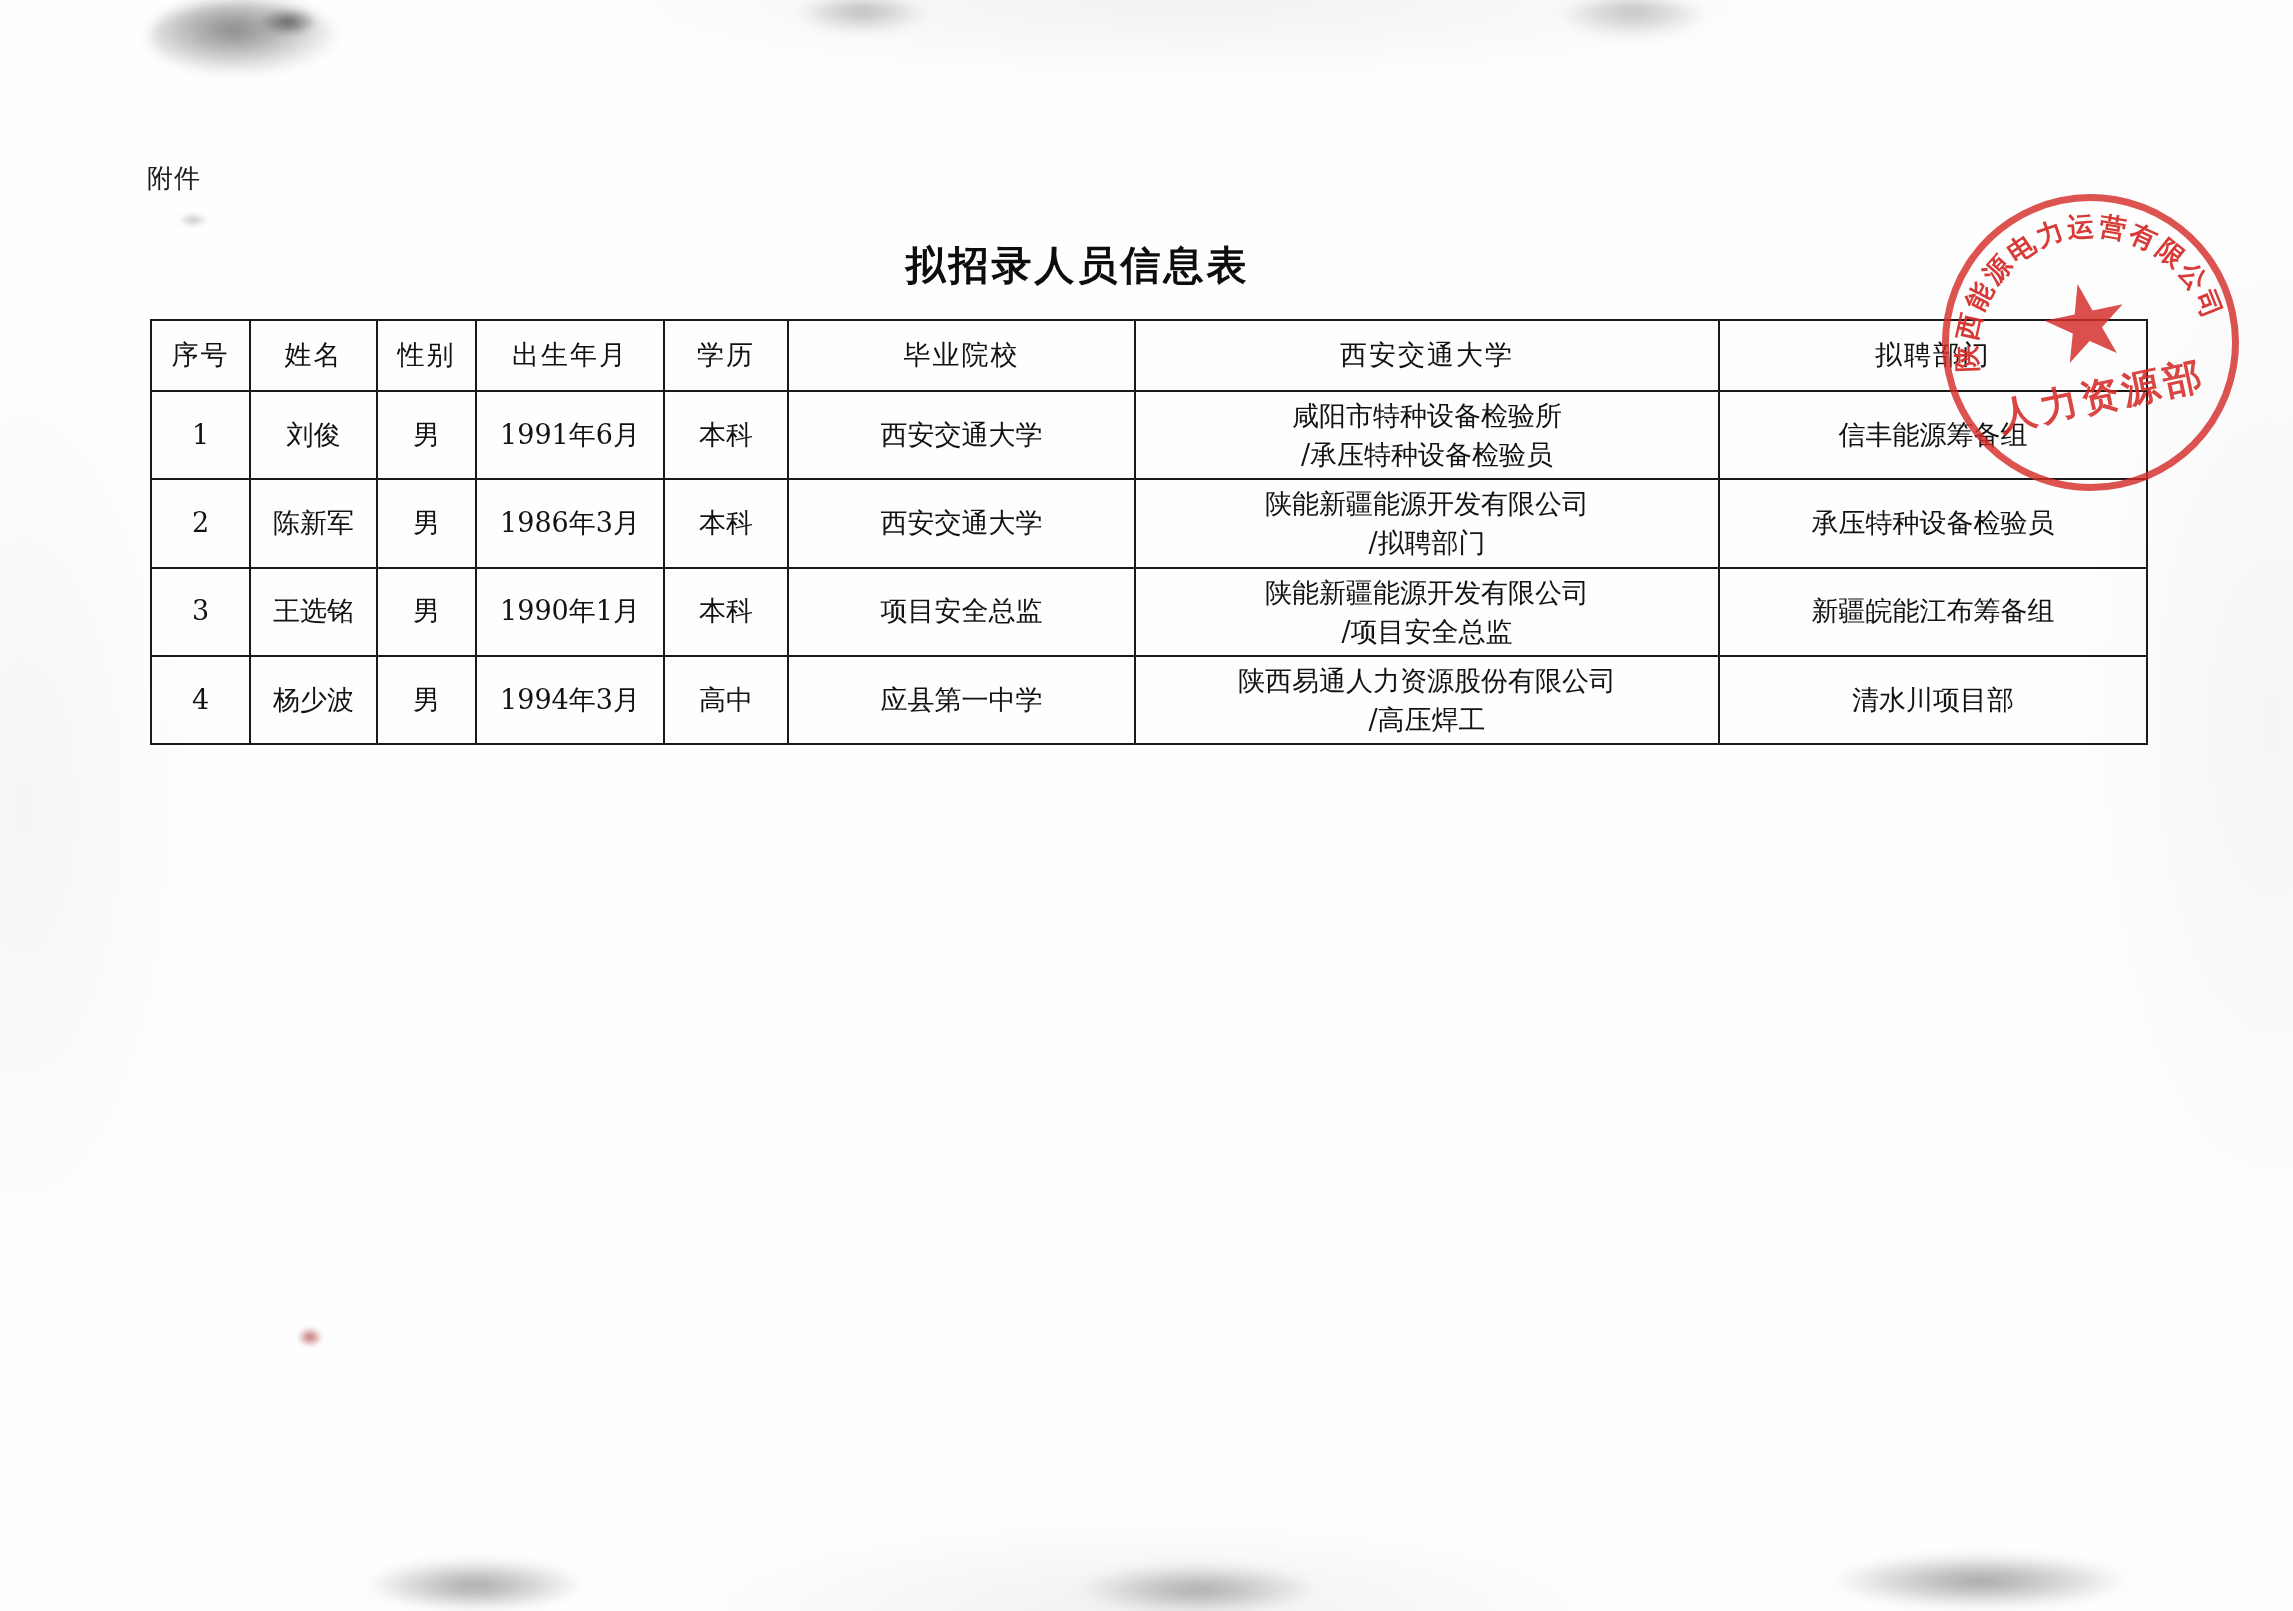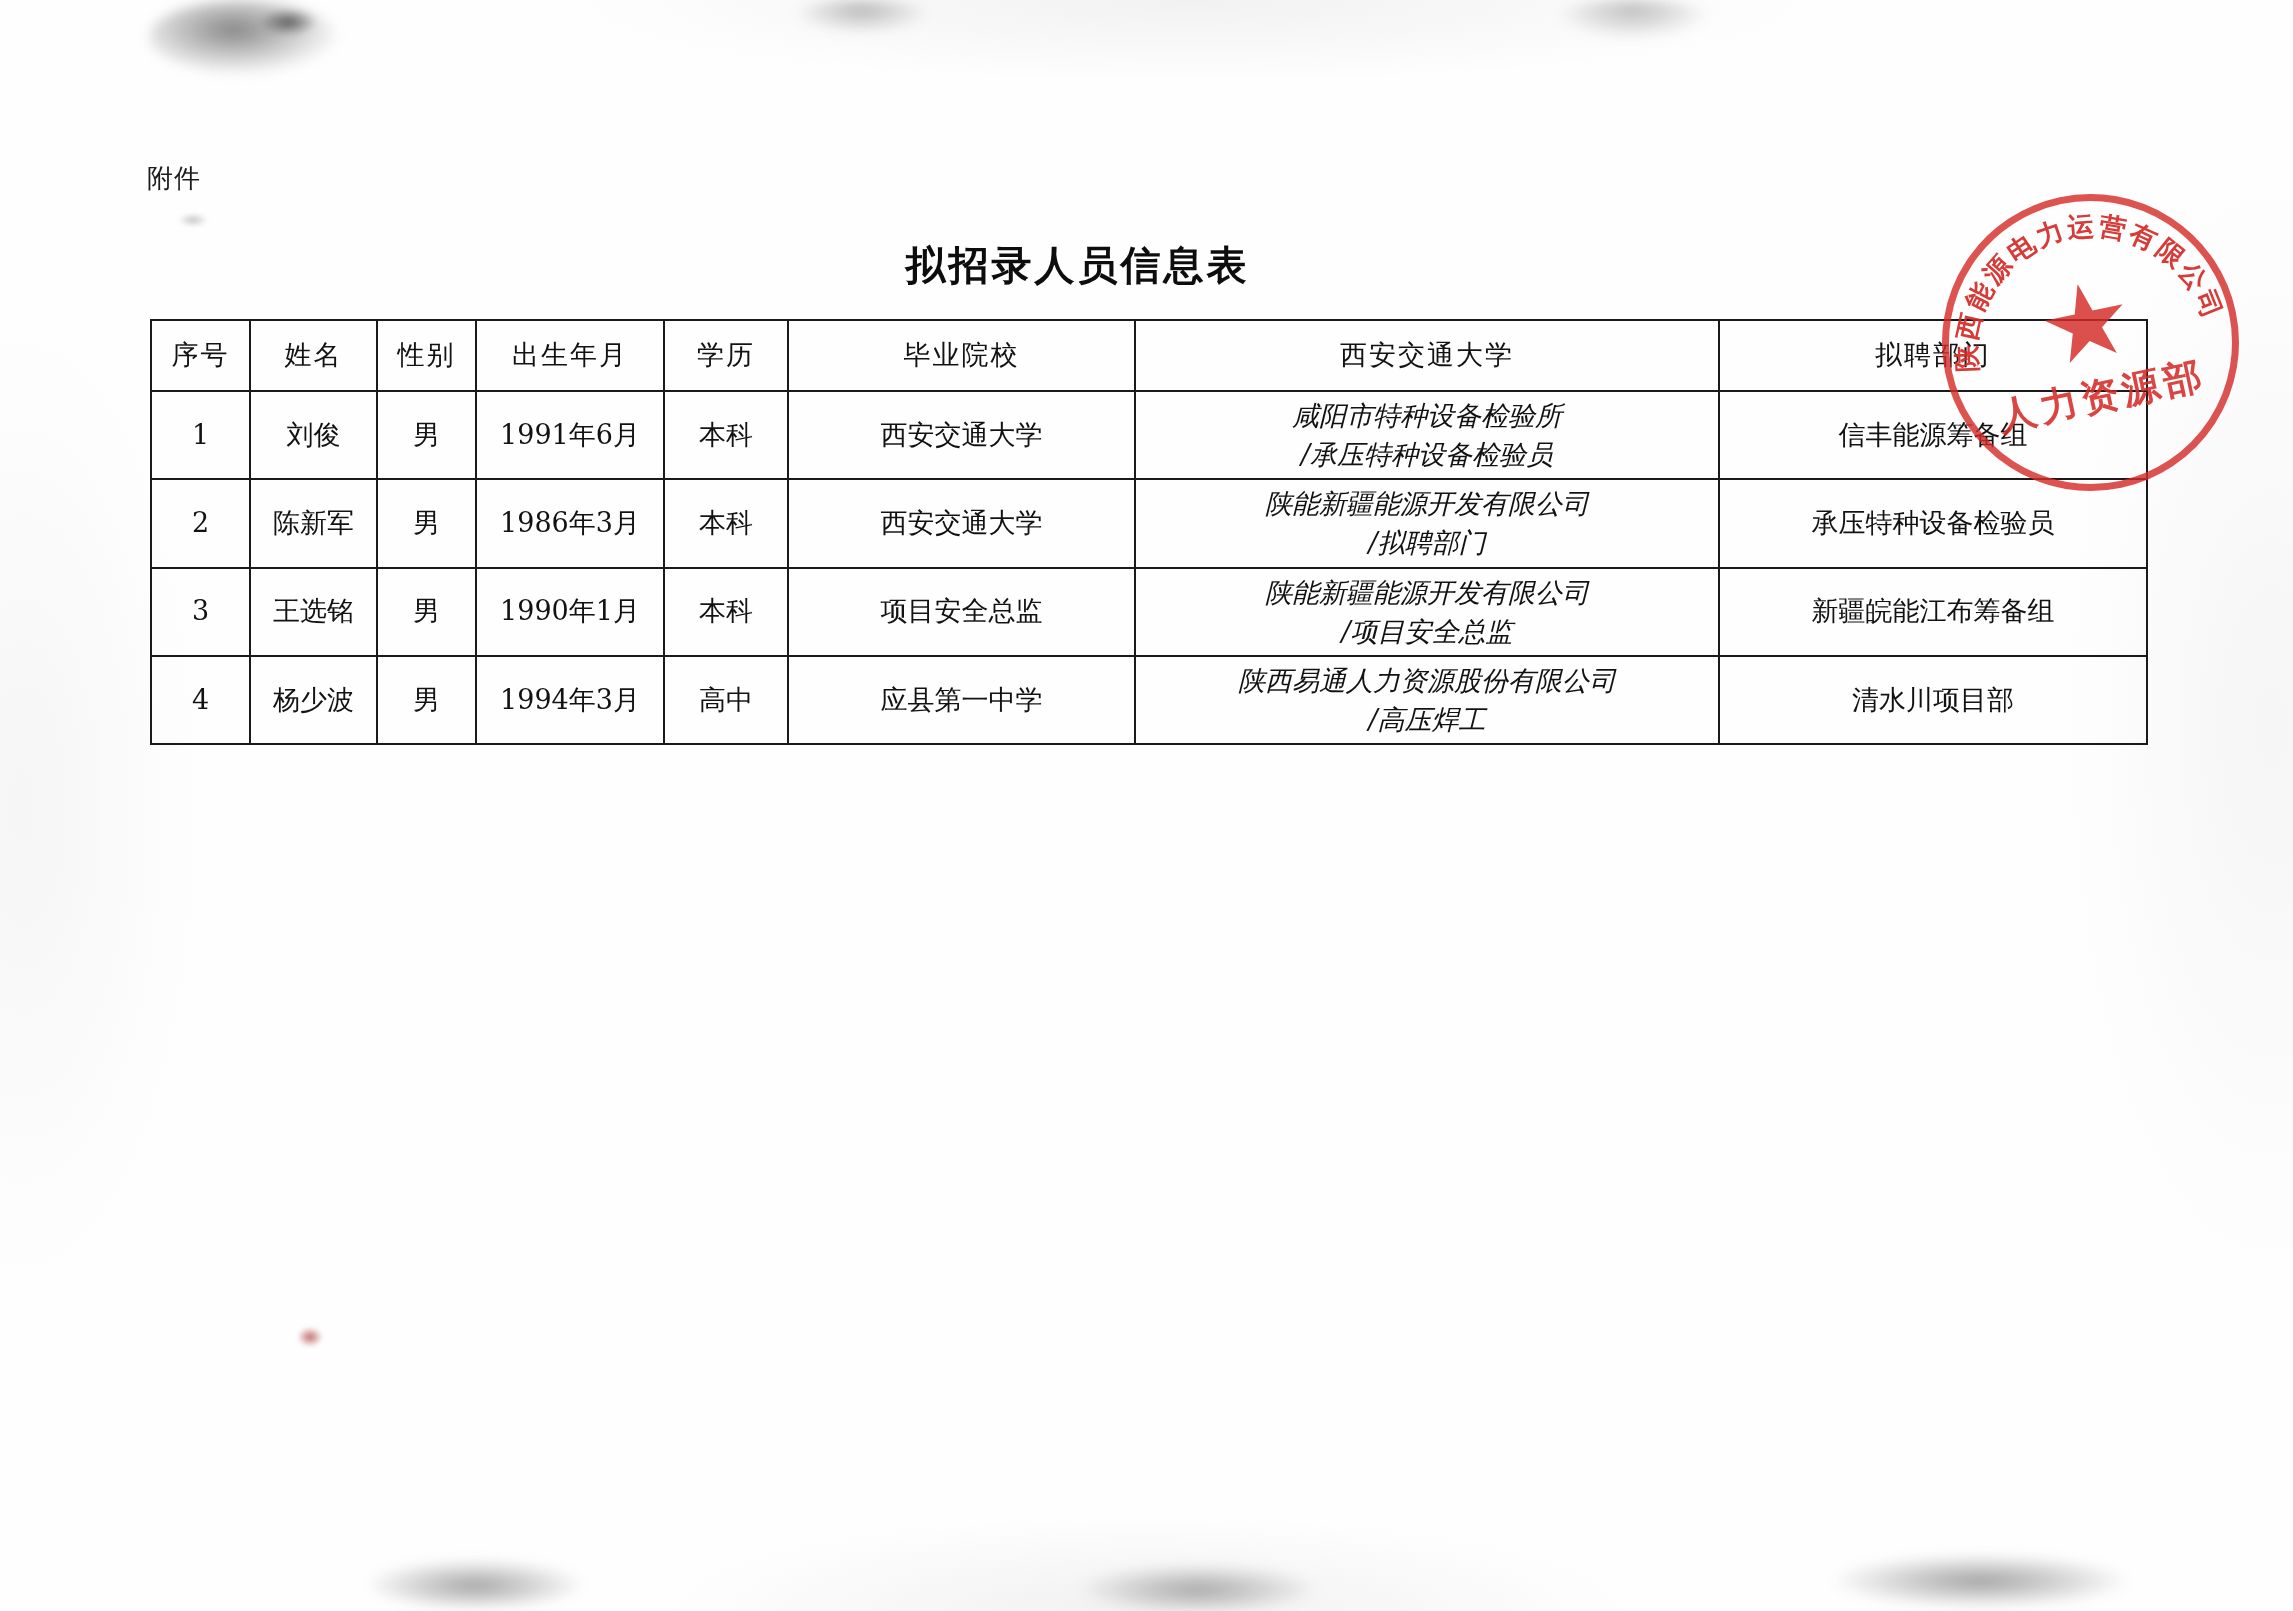--- a/index.html
+++ b/index.html
@@ -92,21 +92,20 @@
   table.info-table thead th {
     height: 61px;
     letter-spacing: 2px;
   }
   table.info-table tbody td {
     height: 77px;
   }
   .cell-two-line {
     display: block;
     line-height: 1.45;
-    font-style: italic;
   }
   
   col.c-idx     { width: 99px; }
   col.c-name    { width: 127px; }
   col.c-gender  { width: 99px; }
   col.c-birth   { width: 188px; }
   col.c-edu     { width: 124px; }
   col.c-school  { width: 347px; }
   col.c-origin  { width: 584px; }
   col.c-post    { width: 428px; }

